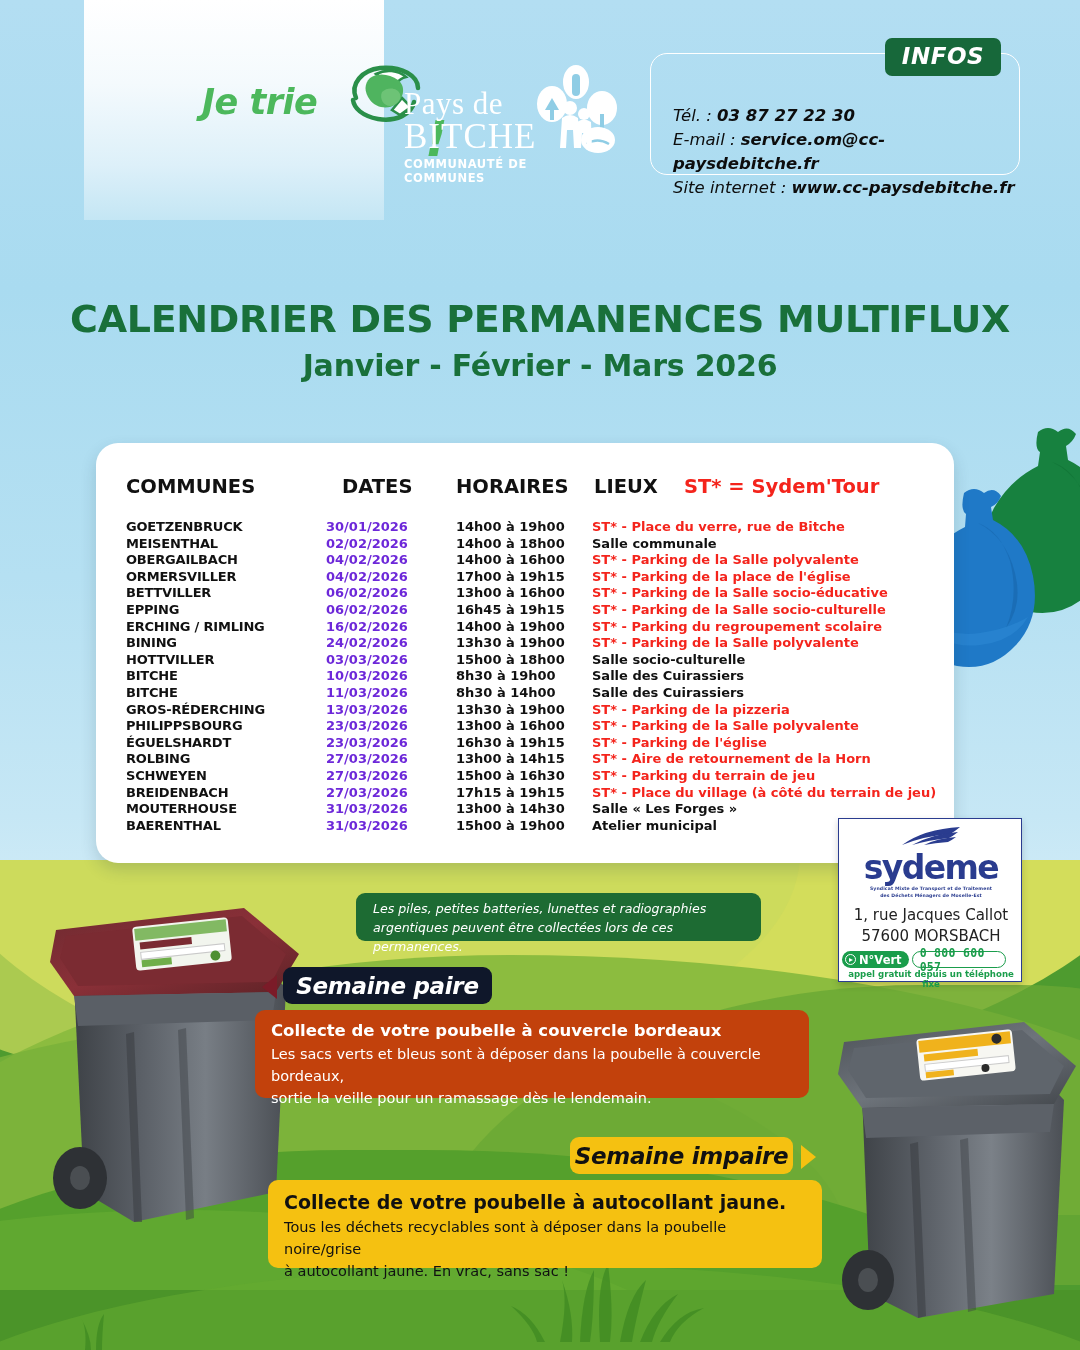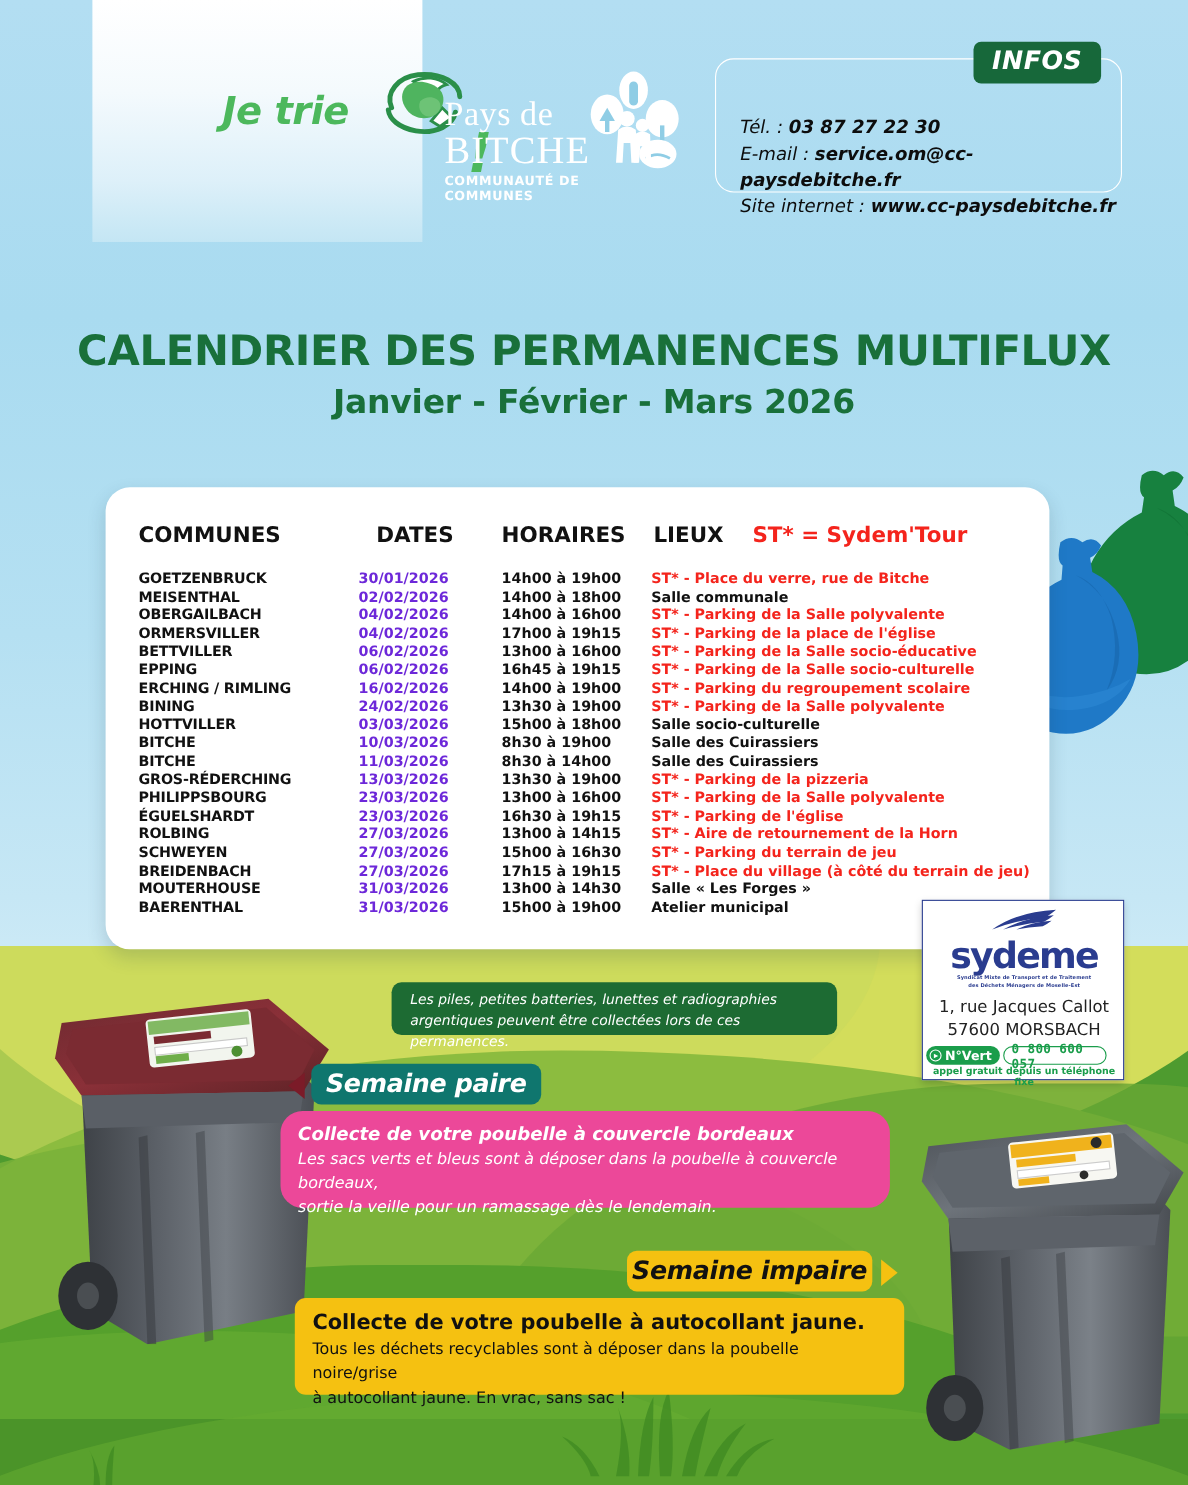--- a/index.html
+++ b/index.html
@@ -123,32 +123,32 @@
   .note {
     position:absolute; left:356px; top:893px; width:405px; height:48px;
     background:#1d6b33; border-radius:9px; color:#fff;
     font-family:"DejaVu Sans", sans-serif; font-size:12.6px; font-style:italic;
     line-height:19px; padding:6px 16px 0 17px;
   }
 
   
   .badge-paire {
     position:absolute; left:283px; top:967px; width:209px; height:37px;
-    background:#0f766e; border-radius:9px; color:#fff;
+    background:#0f172a; border-radius:9px; color:#fff;
     font-family:"DejaVu Sans", sans-serif; font-size:23px; font-weight:700; font-style:italic;
     display:flex; align-items:center; justify-content:center; letter-spacing:-.3px;
   }
   .arrow-l {
     position:absolute; left:262px; top:975px; width:0;height:0;
     border-top:12px solid transparent; border-bottom:12px solid transparent;
     border-right:15px solid #7b1b28;
   }
   .block-bordeaux {
     position:absolute; left:255px; top:1010px; width:554px; height:88px;
-    background:#ec4899; border-radius:20px; color:#fff; padding:11px 18px 0 16px;font-style:italic;
+    background:#c2410c; border-radius:10px; color:#fff; padding:11px 18px 0 16px;
   }
   .block-bordeaux .h {
     font-family:"DejaVu Sans", sans-serif; font-size:16.5px; font-weight:700; margin-bottom:3px;
   }
   .block-bordeaux .p {
     font-family:"DejaVu Sans", sans-serif; font-size:14.5px; line-height:22px;
   }
 
   .badge-impaire {
     position:absolute; left:570px; top:1137px; width:223px; height:37px;

